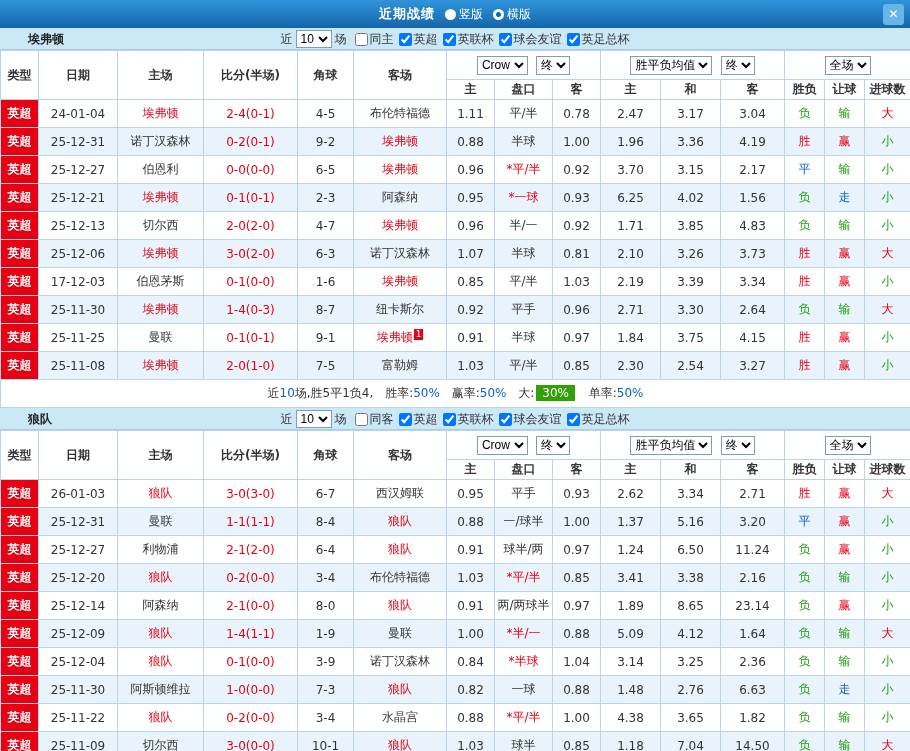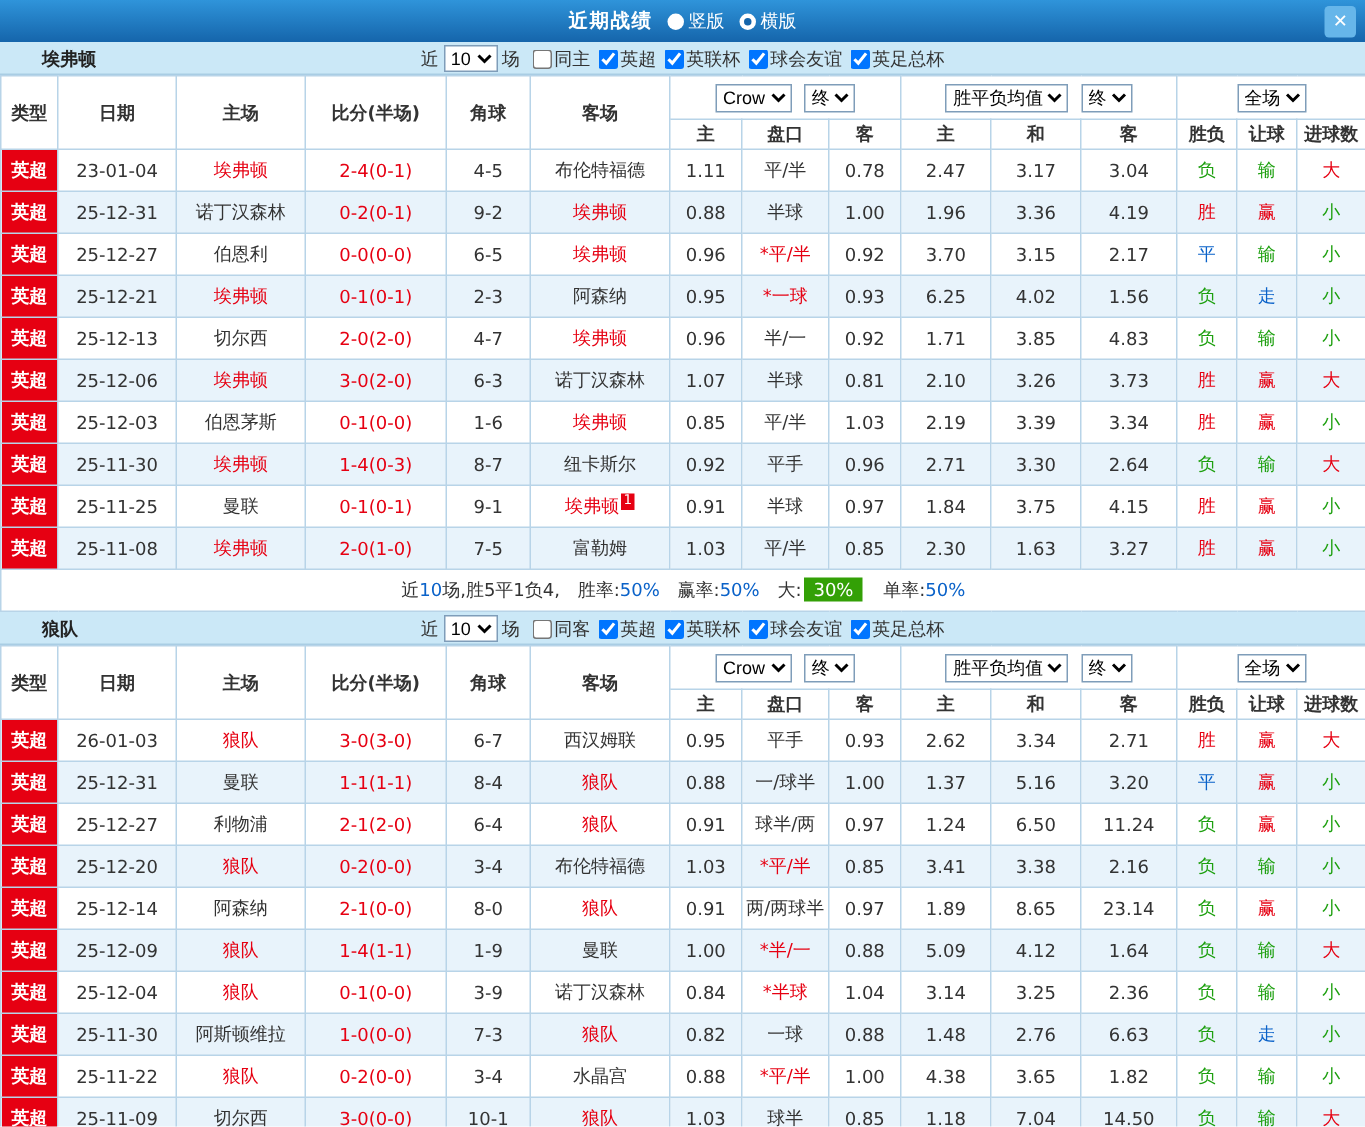--- a/index.html
+++ b/index.html
@@ -137,21 +137,21 @@
             <th>和</th>
             <th>客</th>
             <th>胜负</th>
             <th>让球</th>
             <th>进球数</th>
           </tr>
       </thead>
       <tbody>
           <tr>
             <td class="c-type">英超</td>
-            <td>23-01-04</td>
+            <td>24-01-04</td>
             <td class="red">埃弗顿</td>
             <td class="red">2-4(0-1)</td>
             <td>4-5</td>
             <td>布伦特福德</td>
             <td>1.11</td>
             <td>平/半</td>
             <td>0.78</td>
             <td>2.47</td>
             <td>3.17</td>
             <td>3.04</td>
@@ -239,21 +239,21 @@
             <td>0.81</td>
             <td>2.10</td>
             <td>3.26</td>
             <td>3.73</td>
             <td style="color: rgb(230, 0, 18);">胜</td>
             <td style="color: rgb(230, 0, 18);">赢</td>
             <td style="color: rgb(230, 0, 18);">大</td>
           </tr>
           <tr>
             <td class="c-type">英超</td>
-            <td>25-12-03</td>
+            <td>17-12-03</td>
             <td>伯恩茅斯</td>
             <td class="red">0-1(0-0)</td>
             <td>1-6</td>
             <td class="red">埃弗顿</td>
             <td>0.85</td>
             <td>平/半</td>
             <td>1.03</td>
             <td>2.19</td>
             <td>3.39</td>
             <td>3.34</td>
@@ -299,21 +299,21 @@
             <td class="c-type">英超</td>
             <td>25-11-08</td>
             <td class="red">埃弗顿</td>
             <td class="red">2-0(1-0)</td>
             <td>7-5</td>
             <td>富勒姆</td>
             <td>1.03</td>
             <td>平/半</td>
             <td>0.85</td>
             <td>2.30</td>
-            <td>1.63</td>
+            <td>2.54</td>
             <td>3.27</td>
             <td style="color: rgb(230, 0, 18);">胜</td>
             <td style="color: rgb(230, 0, 18);">赢</td>
             <td style="color: rgb(30, 160, 16);">小</td>
           </tr>
         </tbody>
       <tfoot>
         <tr>
           <td colspan="15">
             <span>近</span><span class="blue">10</span><span>场,胜5平1负4,</span>

